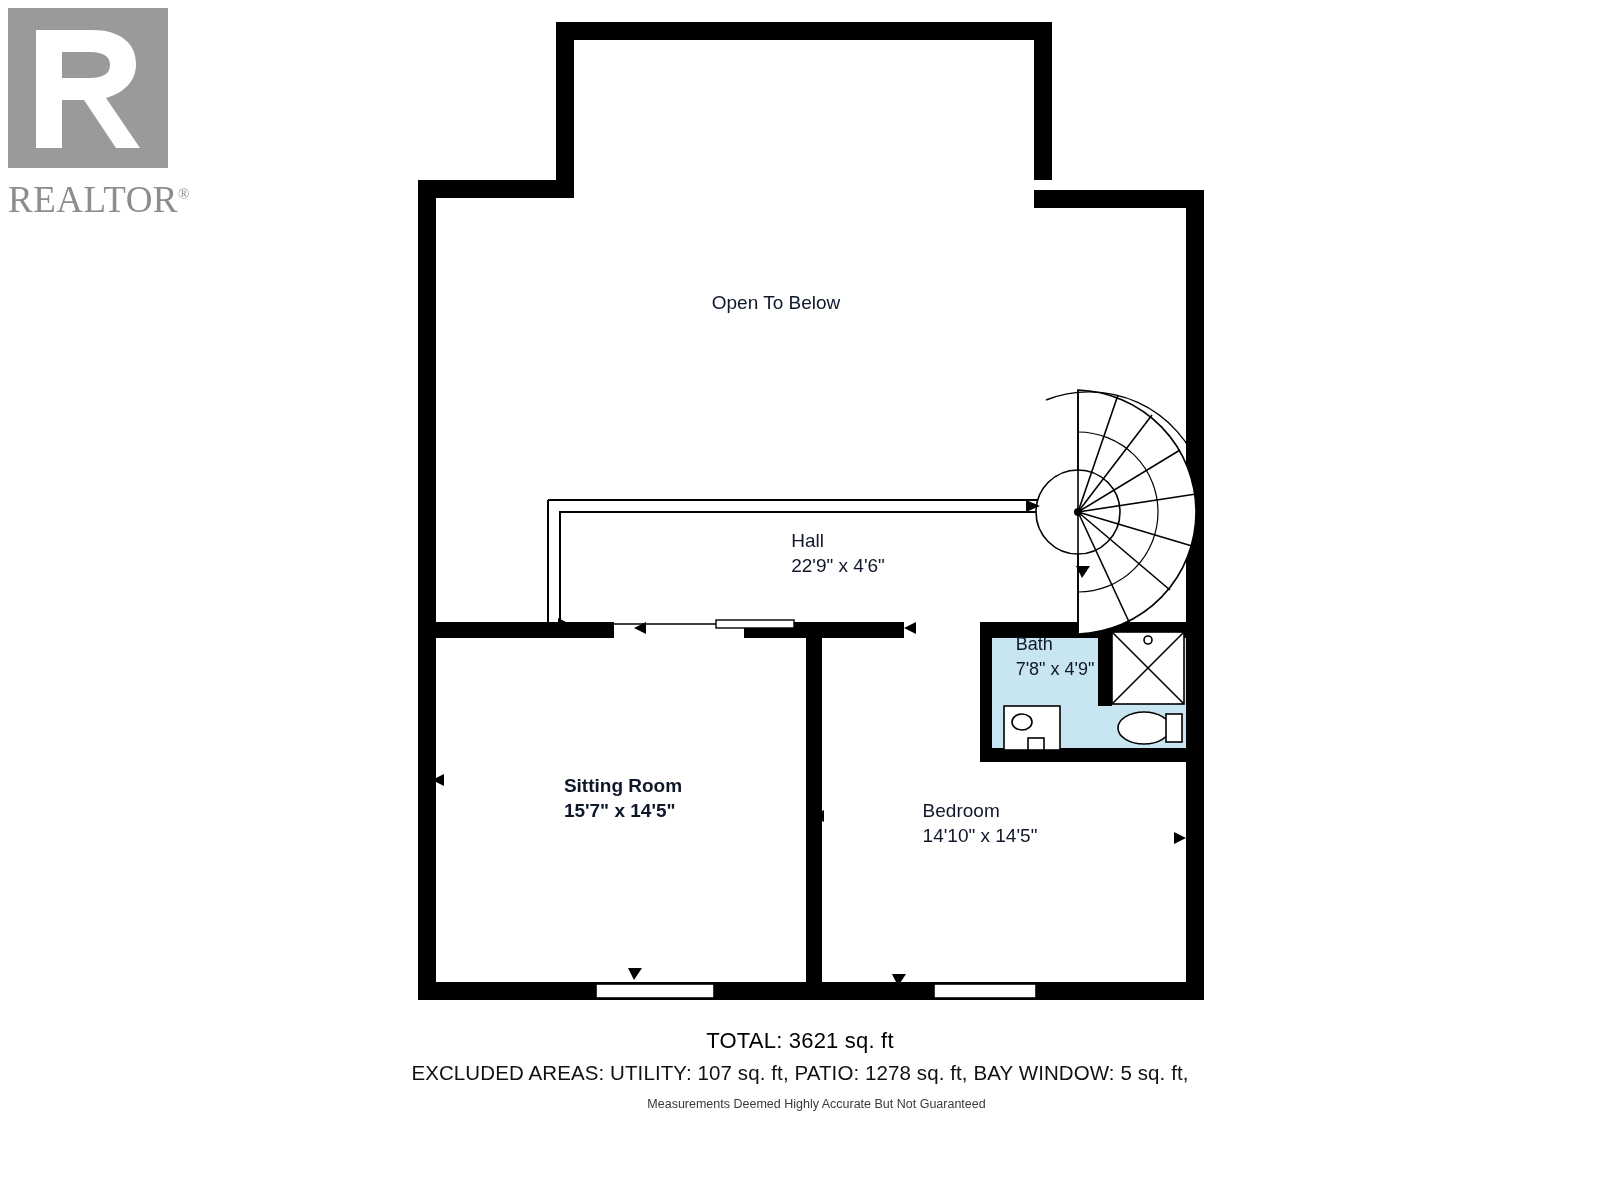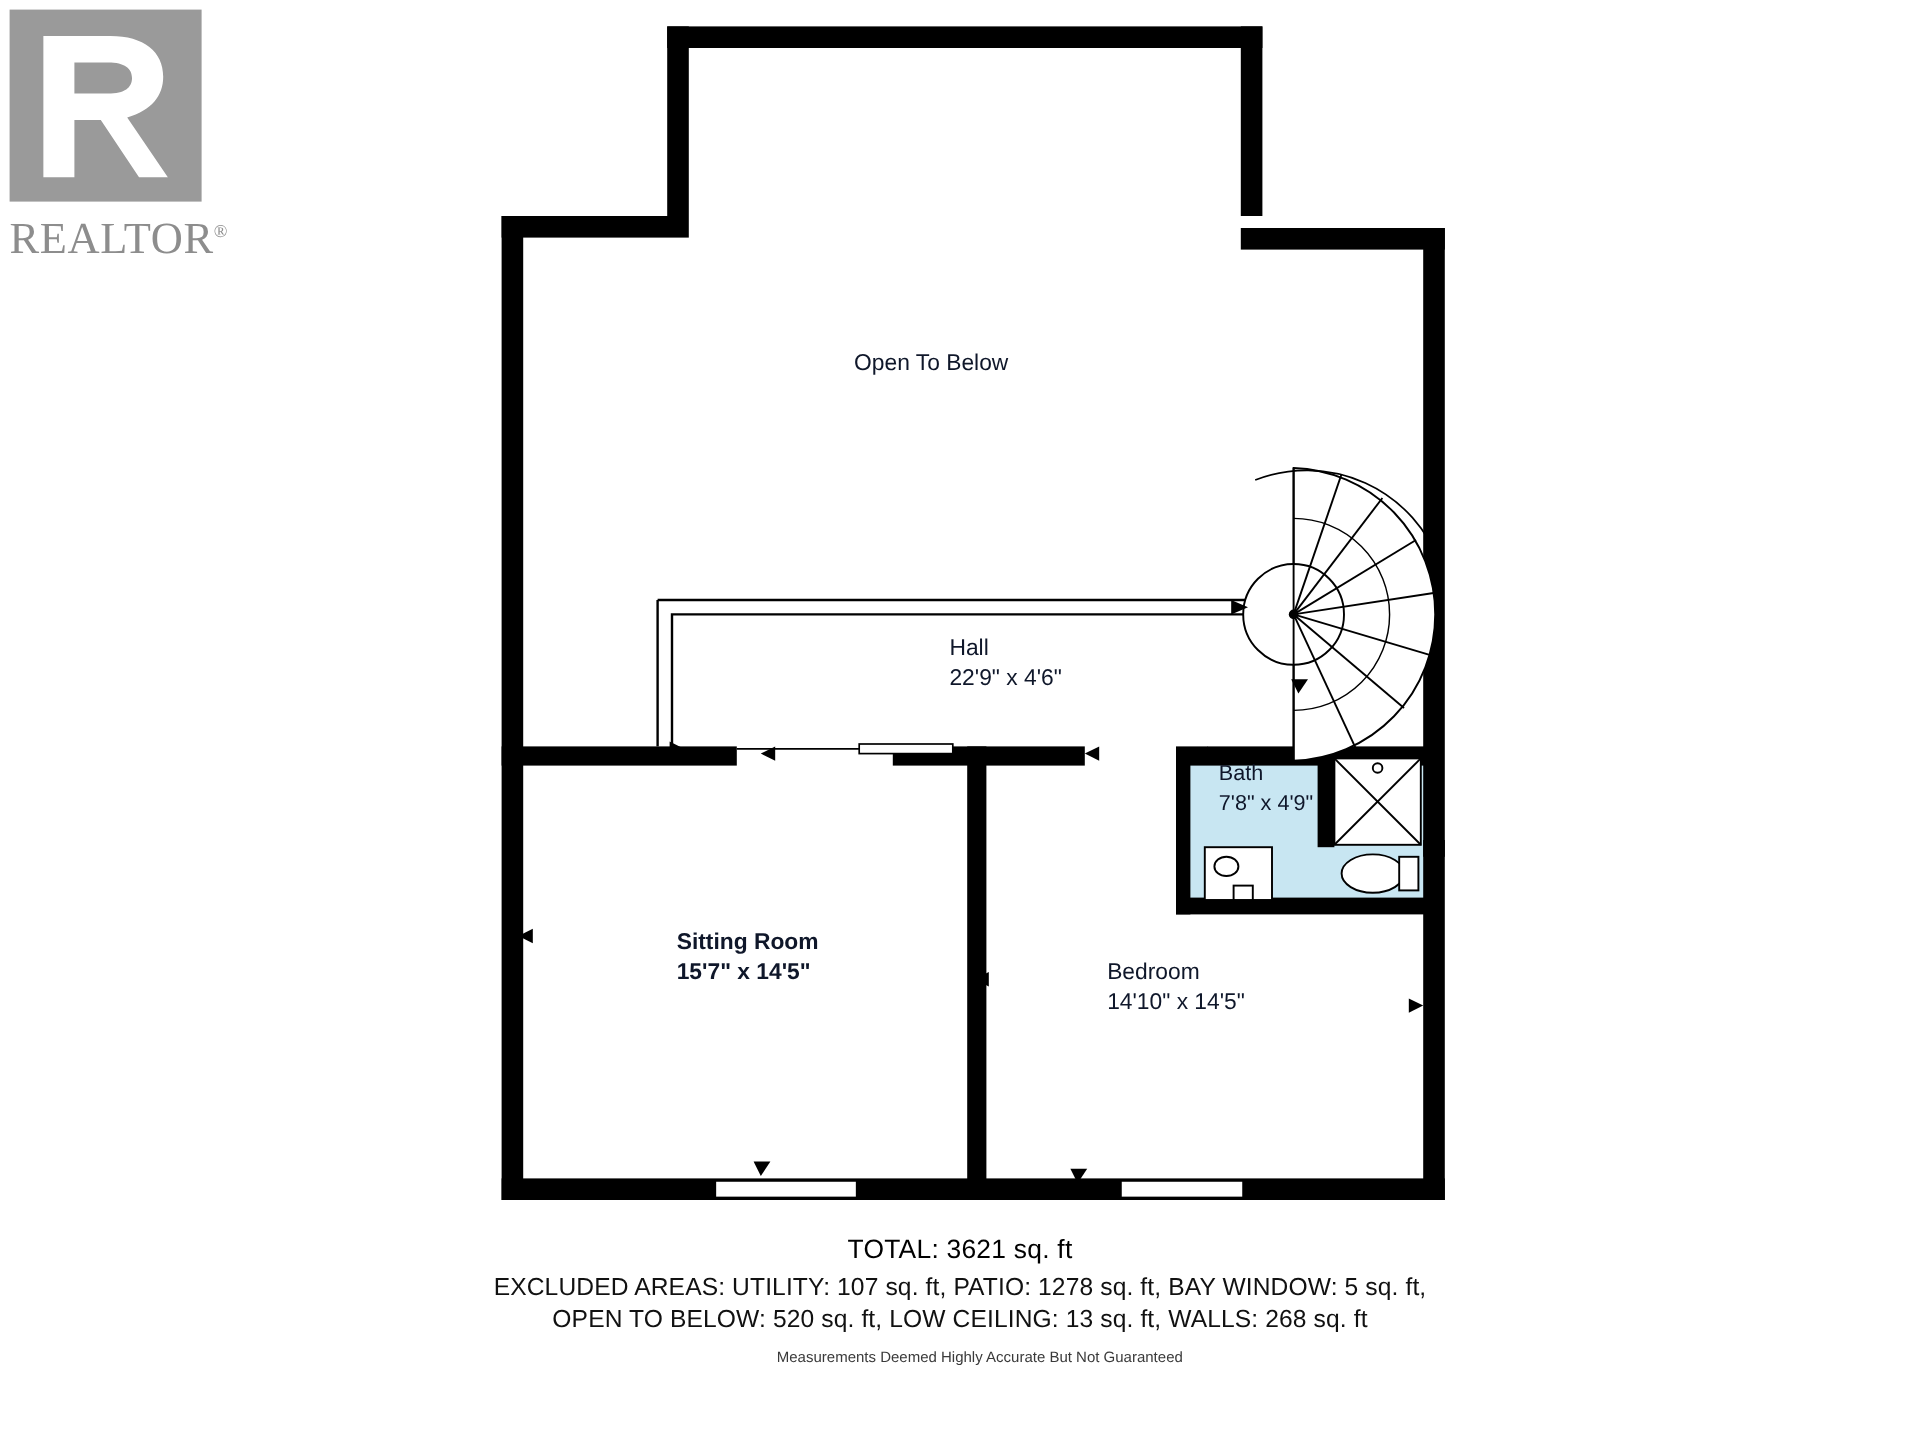--- a/index.html
+++ b/index.html
@@ -281,15 +281,14 @@
 </div>
 
 <div class="room-label" id="label-bedroom">
   <span>Bedroom</span>
   <span class="dims">14'10" x 14'5"</span>
 </div>
 
 <div id="footer">
   <div class="total">TOTAL: 3621 sq. ft</div>
   <div class="line">EXCLUDED AREAS: UTILITY: 107 sq. ft, PATIO: 1278 sq. ft, BAY WINDOW: 5 sq. ft,</div>
-  <div class="line">OPEN TO BELOW: 520 sq. ft, LOW CEILING: 13 sq. ft, WALLS: 268 sq. ft</div>
   <div class="disclaimer">Measurements Deemed Highly Accurate But Not Guaranteed</div>
 </div>
 
 </body></html>

